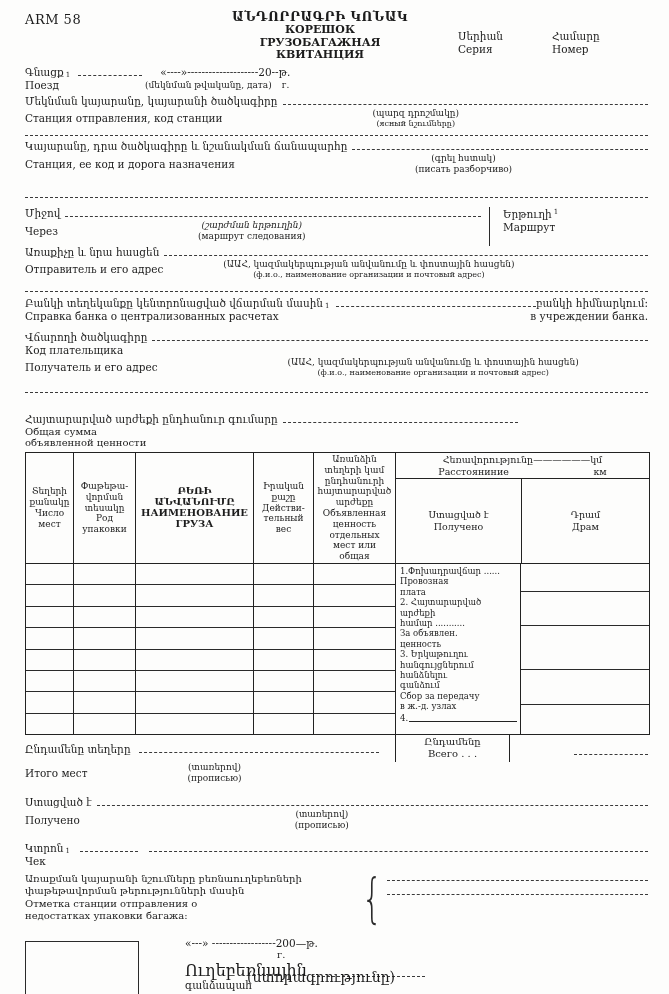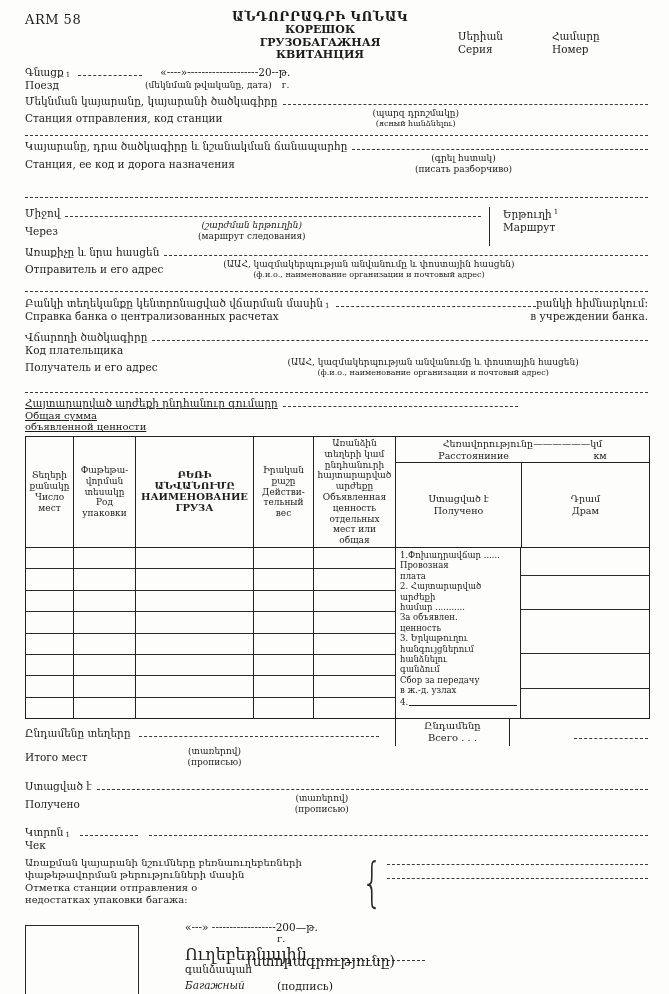--- a/index.html
+++ b/index.html
@@ -117,21 +117,21 @@
 
     <div style="margin-top:3px;">
       <div class="r1">
         <span class="lbl">Մեկնման կայարանը, կայարանի ծածկագիրը</span>
         <span class="leader"></span>
       </div>
       <div class="r2">
         <span class="lbl">Станция отправления, код станции</span>
         <span class="hintstack" style="margin-left:150px;">
           <span class="sm" style="display:block;">(պարզ դրոշմակը)</span>
-          <span class="xs" style="display:block;">(ясный հանձնելու)</span>
+          <span class="xs" style="display:block;">(ясный նշումները)</span>
         </span>
       </div>
     </div>
 
     <hr class="dash" style="margin-top:6px;">
 
     <div style="margin-top:4px;">
       <div class="r1">
         <span class="lbl">Կայարանը, դրա ծածկագիրը և նշանակման ճանապարհը</span>
         <span class="leader"></span>
@@ -211,21 +211,21 @@
         <span class="lbl">Получатель и его адрес</span>
         <span class="hintstack" style="margin-left:130px;">
           <span class="sm" style="display:block;">(ԱԱՀ, կազմակերպության անվանումը և փոստային հասցեն)</span>
           <span class="xs" style="display:block;">(ф.и.о., наименование организации   и почтовый адрес)</span>
         </span>
       </div>
     </div>
 
     <hr class="dash" style="margin-top:14px;">
 
-    <div style="margin-top:4px;text-decoration:underline;">
+    <div style="margin-top:20px;">
       <div class="r1">
         <span class="lbl">Հայտարարված արժեքի ընդհանուր գումարը</span>
         <span class="leader" style="margin-right:130px;"></span>
       </div>
       <div class="sm" style="font-size:10px;">Общая сумма</div>
       <div class="sm" style="font-size:10px;">объявленной ценности</div>
     </div>
 
     <div class="tbl">
       <div class="thead">

